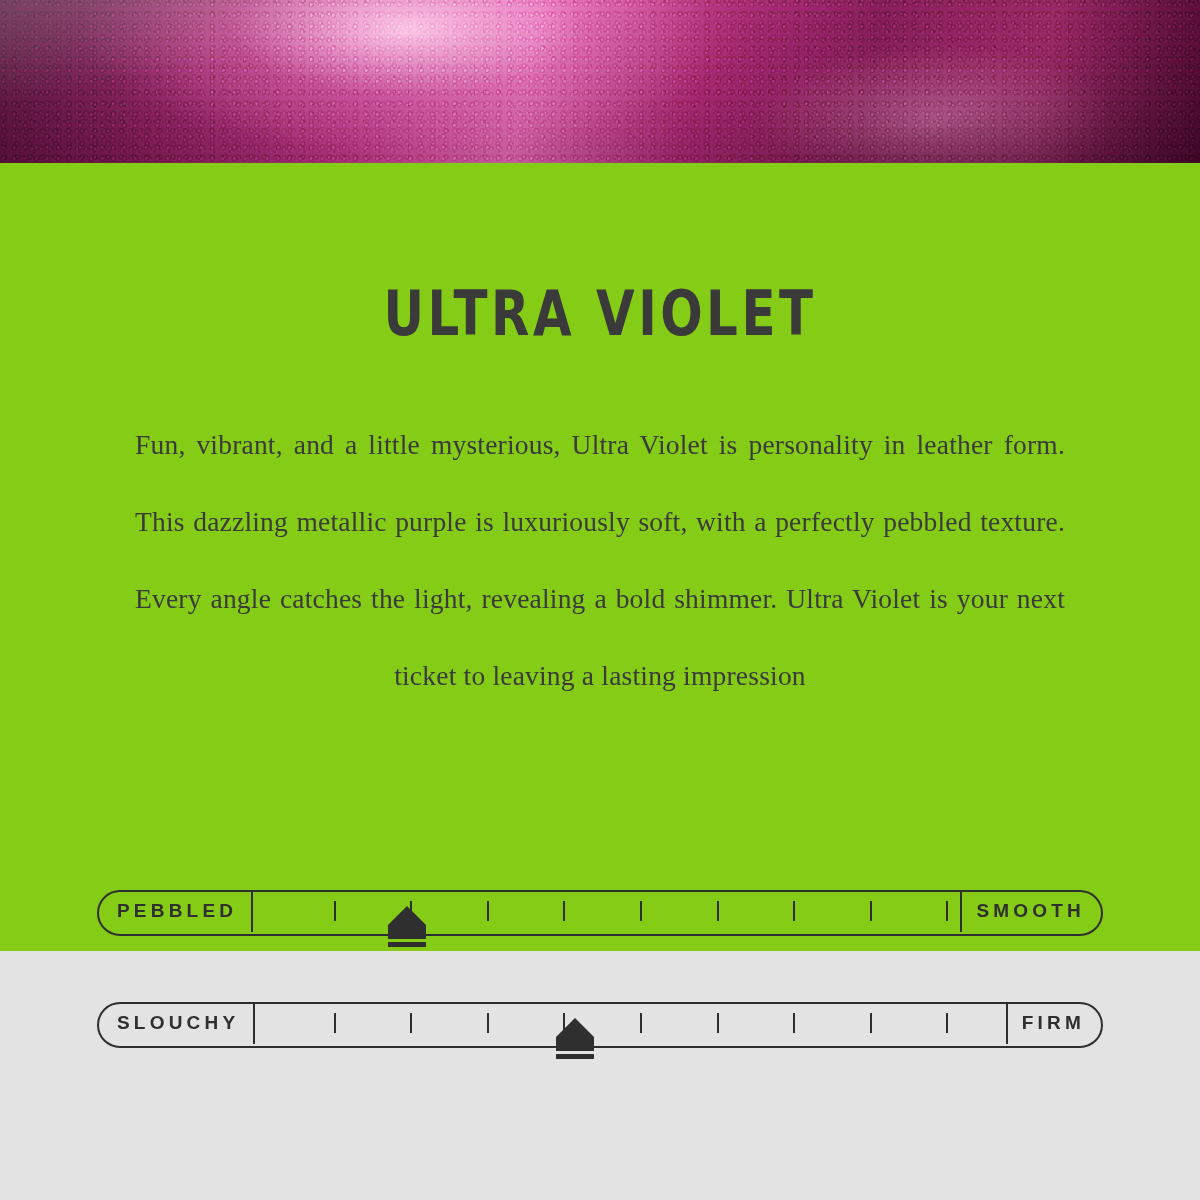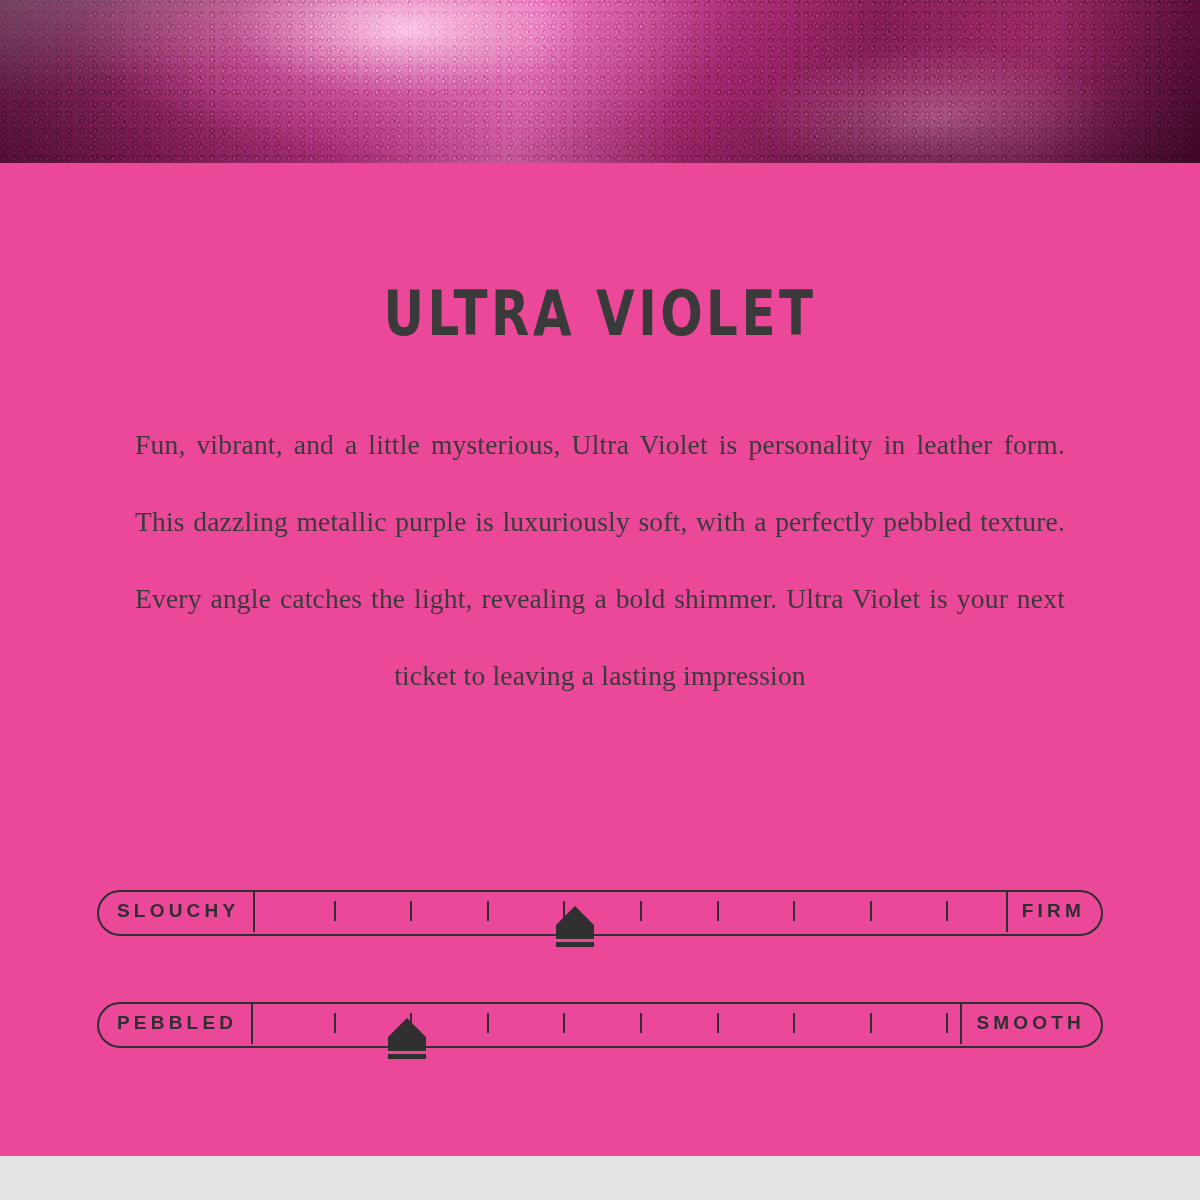--- a/index.html
+++ b/index.html
@@ -9,22 +9,22 @@
   body {
     width: 1200px;
     height: 1200px;
     background: #e3e3e3;
     font-family: "Liberation Sans", sans-serif;
     overflow: hidden;
   }
   .page {
     position: relative;
     width: 1200px;
-    height: 1156px;
-    background: #ec4899;
+    height: 951px;
+    background: #84cc16;
   }
 
   
   .hero {
     position: relative;
     width: 1200px;
     height: 163px;
     overflow: hidden;
     background:
       radial-gradient(ellipse 420px 160px at 34% 18%, rgba(255,205,235,0.95) 0%, rgba(231,120,190,0.35) 42%, rgba(150,30,100,0.05) 78%),
@@ -195,20 +195,42 @@
     <div class="sheen"></div>
     <div class="vignette"></div>
   </div>
 
   <div class="content">
     <h1 class="title">ULTRA VIOLET</h1>
     <p class="body-copy">Fun, vibrant, and a little mysterious, Ultra Violet is personality in leather form. This dazzling metallic purple is luxuriously soft, with a perfectly pebbled texture. Every angle catches the light, revealing a bold shimmer. Ultra Violet is your next ticket to leaving a lasting impression</p>
   </div>
 
   <div class="scales">
+
+    <div class="scale">
+      <div class="scale-track"></div>
+      <div class="scale-label left">PEBBLED</div>
+      <div class="scale-label right">SMOOTH</div>
+      <div class="ticks">
+        <div class="tick" style="left:10%"></div>
+        <div class="tick" style="left:21.5%"></div>
+        <div class="tick" style="left:33%"></div>
+        <div class="tick" style="left:44.5%"></div>
+        <div class="tick" style="left:56%"></div>
+        <div class="tick" style="left:67.5%"></div>
+        <div class="tick" style="left:79%"></div>
+        <div class="tick" style="left:90.5%"></div>
+        <div class="tick" style="left:102%"></div>
+      </div>
+      <div class="marker" style="left:310px">
+        <div class="head"></div>
+        <div class="body"></div>
+        <div class="foot"></div>
+      </div>
+    </div>
 
     <div class="scale">
       <div class="scale-track"></div>
       <div class="scale-label left">SLOUCHY</div>
       <div class="scale-label right">FIRM</div>
       <div class="ticks">
         <div class="tick" style="left:10%"></div>
         <div class="tick" style="left:21.5%"></div>
         <div class="tick" style="left:33%"></div>
         <div class="tick" style="left:44.5%"></div>
@@ -218,36 +240,14 @@
         <div class="tick" style="left:90.5%"></div>
         <div class="tick" style="left:102%"></div>
       </div>
       <div class="marker" style="left:478px">
         <div class="head"></div>
         <div class="body"></div>
         <div class="foot"></div>
       </div>
     </div>
 
-    <div class="scale">
-      <div class="scale-track"></div>
-      <div class="scale-label left">PEBBLED</div>
-      <div class="scale-label right">SMOOTH</div>
-      <div class="ticks">
-        <div class="tick" style="left:10%"></div>
-        <div class="tick" style="left:21.5%"></div>
-        <div class="tick" style="left:33%"></div>
-        <div class="tick" style="left:44.5%"></div>
-        <div class="tick" style="left:56%"></div>
-        <div class="tick" style="left:67.5%"></div>
-        <div class="tick" style="left:79%"></div>
-        <div class="tick" style="left:90.5%"></div>
-        <div class="tick" style="left:102%"></div>
-      </div>
-      <div class="marker" style="left:310px">
-        <div class="head"></div>
-        <div class="body"></div>
-        <div class="foot"></div>
-      </div>
-    </div>
-
   </div>
 </div>
 
 </body></html>

